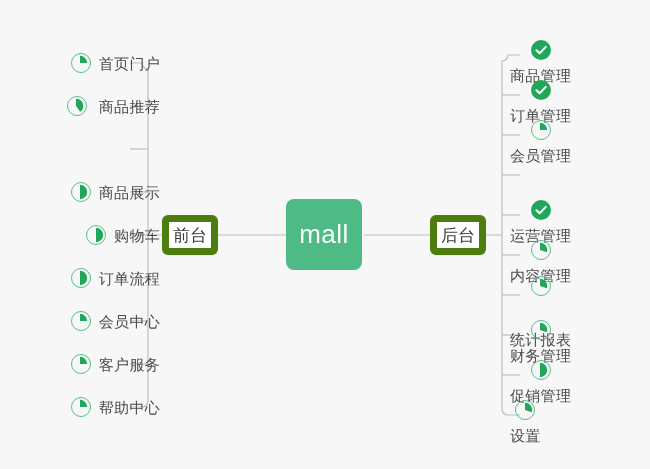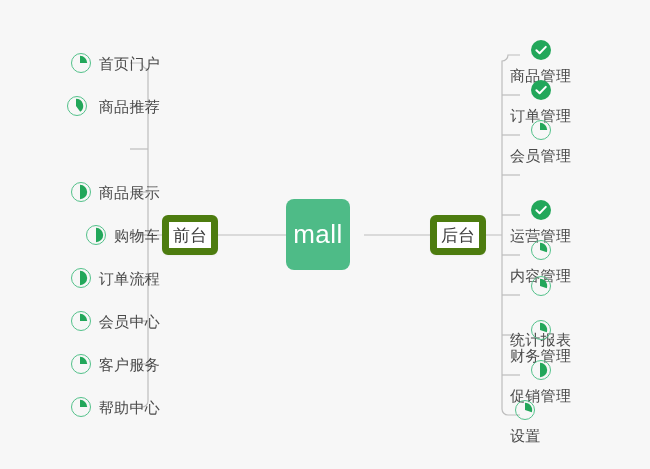--- a/index.html
+++ b/index.html
@@ -75,21 +75,21 @@
     left: 0; top: 0;
     width: 100%;
     height: 100%;
   }
 
   
   .node-center {
     position: absolute;
     left: 286px;
     top: 199px;
-    width: 64px;
+    width: 76px;
     height: 71px;
     background: #4ebb87;
     border-radius: 8px;
     display: flex;
     align-items: center;
     justify-content: center;
     color: #ffffff;
     font-size: 26px;
     letter-spacing: 0.5px;
   }

